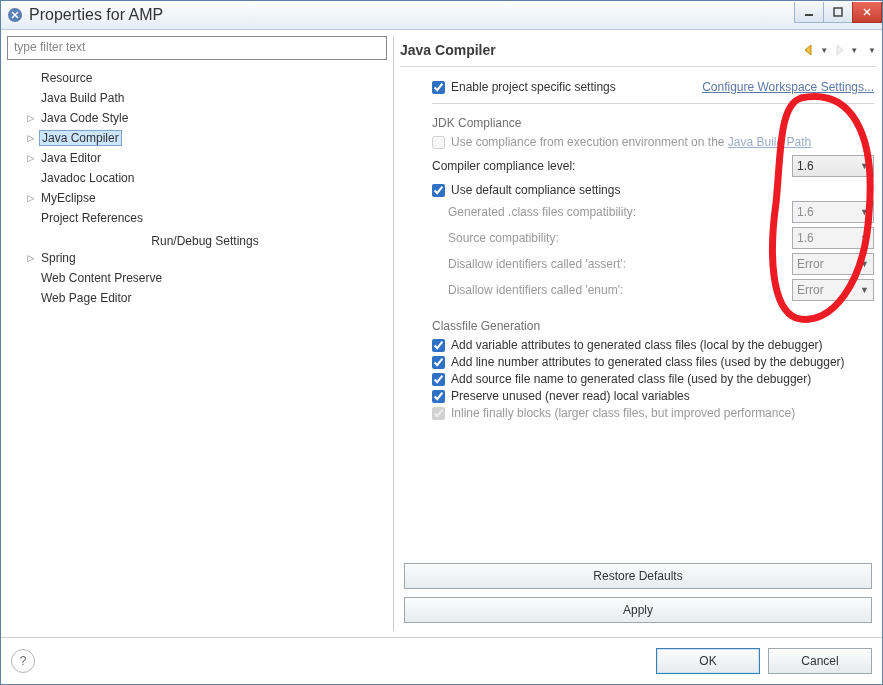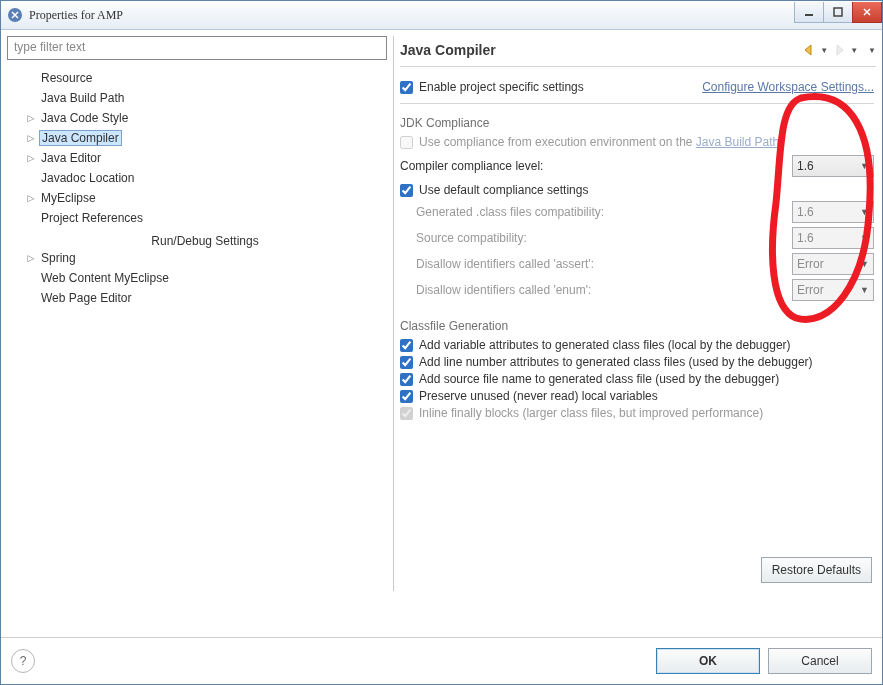--- a/index.html
+++ b/index.html
@@ -1,58 +1,58 @@
 <!DOCTYPE html>
 <html><head>
 <meta charset="utf-8">
 <style>
   html, body { margin:0; padding:0; font-family: "Segoe UI", Tahoma, sans-serif; font-size:12px; color:#333; background:#e9eff5; }
   .window { width:883px; height:685px; box-sizing:border-box; border:1px solid #5e81a6; display:flex; flex-direction:column; background:#fff; position:relative; }
   .titlebar { height:28px; background:linear-gradient(#fdfefe, #e6edf5); display:flex; align-items:center; padding:0 0 0 6px; border-bottom:1px solid #b8c6d9; }
   .titlebar .app-icon { width:16px; height:16px; margin-right:6px; }
-  .titlebar .title { flex:1; color:#333; font-size:12px;font-family:Liberation Serif, serif; }
+  .titlebar .title { flex:1; color:#333; font-size:16px; }
   .win-controls { display:flex; height:20px; margin-top:-6px; }
   .win-btn { width:28px; height:20px; border:1px solid #9fb5cf; border-top:none; background:linear-gradient(#f6f9fc,#dbe5f0); display:flex; align-items:center; justify-content:center; margin-left:-1px; }
   .win-btn.close { background:linear-gradient(#ea6a5a,#c8402f); color:#fff; border-color:#a83324; }
   .win-btn svg { display:block; }
-  .body { flex:1; display:flex; flex-direction:column;gap:40px; }
+  .body { flex:1; display:flex; flex-direction:column; }
   .content { flex:1; display:flex; padding:6px; gap:6px; overflow:hidden; }
   .left-pane { width:380px; display:flex; flex-direction:column; }
   .filter-box { border:1px solid #828790; background:#fff; padding:2px 4px; color:#777; height:18px; }
   .filter-box input { border:none; outline:none; width:100%; font:inherit; color:#333; background:transparent; }
   .filter-box input::placeholder { color:#888; font-style:normal; }
   .tree { flex:1; border:none; padding:4px 2px; overflow:auto; margin-top:4px; }
   .tree-item { display:flex; align-items:center; height:20px; padding-left:16px; white-space:nowrap; cursor:default; }
   .tree-item .twisty { width:12px; height:12px; margin-right:2px; display:inline-flex; align-items:center; justify-content:center; color:#7a7a7a; font-size:9px; }
   .tree-item .label { padding:0 2px; }
   .tree-item.selected .label { border:1px solid #7da2ce; background:#cde6ff; border-radius:0; }
   .right-pane { flex:1; display:flex; flex-direction:column; border-left:1px solid #c9c9c9; padding-left:6px; }
   .header-row { display:flex; align-items:center; height:28px; }
   .header-title { font-size:14px; font-weight:600; color:#3b3b3b; flex:1; }
   .nav-btns { display:flex; gap:4px; align-items:center; }
   .nav-btns span { display:inline-flex; align-items:center; }
-  .settings-area { flex:1; overflow:auto; padding-right:2px; }
+  .settings-area { flex:1; overflow:auto; padding-right:2px;margin-left:32px; }
   .row { display:flex; align-items:center; margin:6px 0; }
   .link { color:#5b78a7; text-decoration:underline; cursor:pointer; }
   .group-title { color:#707070; margin-top:8px; margin-bottom:2px; }
   .group-header { display:flex; align-items:flex-end; }
   .chk { display:flex; align-items:center; gap:6px; margin:3px 0; }
   .chk input[type=checkbox] { margin:0; accent-color:#2f71c4; }
   .chk.disabled, .field.disabled { color:#9a9a9a; }
   .field { display:flex; align-items:center; margin:4px 0 4px 16px; }
   .field .flabel { flex:1; }
   .combo { width:72px; height:20px; border:1px solid #abadb3; background:linear-gradient(#f3f3f3,#e7e7e7); display:flex; align-items:center; padding:0 4px; justify-content:space-between; font-size:12px; }
   .combo.disabled { color:#8d8d8d; background:#f3f3f3; }
   .combo .caret { font-size:9px; color:#5c5c5c; }
-  .footer-sec { display:flex; justify-content:flex-end; gap:8px; padding:8px 4px; border-top:none; }
+  .footer-sec { display:flex; justify-content:flex-end; gap:8px; padding:8px 4px; border-top:none;flex-direction:column; }
   .footer-main { height:46px; border-top:1px solid #d0d0d0; display:flex; align-items:center; padding:0 10px; }
   .help-circle { width:22px; height:22px; border:1px solid #b6b6b6; border-radius:50%; display:flex; align-items:center; justify-content:center; color:#6c6c6c; }
   .spacer { flex:1; }
   .btn { min-width:82px; height:24px; border:1px solid #9fa7ae; background:linear-gradient(#fcfcfc,#e7ecef); display:flex; align-items:center; justify-content:center; padding:0 10px; }
-  .btn.primary { border:1px solid #3c7fb1; box-shadow:0 0 0 1px #c8e1f5 inset;font-weight:bold; }
+  .btn.primary { border:1px solid #3c7fb1; box-shadow:0 0 0 1px #c8e1f5 inset; }
   .annot { position:absolute; pointer-events:none; }
 </style>
 </head>
 <body>
 
 <div class="window">
 
   <div class="titlebar">
     <span class="app-icon">
       <svg width="16" height="16" viewBox="0 0 16 16">
@@ -124,21 +124,21 @@
             <div class="tree-item" style="padding-left: 16px; flex-direction: column;">
               <span class="twisty"></span>
               <span class="label">Run/Debug Settings</span>
             </div>
             <div class="tree-item" style="padding-left: 16px;">
               <span class="twisty">▷</span>
               <span class="label">Spring</span>
             </div>
             <div class="tree-item" style="padding-left: 16px;">
               <span class="twisty"></span>
-              <span class="label">Web Content MyEclipse</span>
+              <span class="label">Web Content Preserve</span>
             </div>
             <div class="tree-item" style="padding-left: 16px;">
               <span class="twisty"></span>
               <span class="label">Web Page Editor</span>
             </div>
           </div>
       </div>
 
       <div class="right-pane">
         <div class="header-row">
@@ -247,20 +247,23 @@
           <label class="chk disabled">
               <input type="checkbox" checked="" disabled="" style="">
               <span>Inline finally blocks (larger class files, but improved performance)</span>
             </label>
         </div>
 
         <div class="footer-sec">
           <div class="btn">
               <span>Restore Defaults</span>
             </div>
+          <div class="btn">
+              <span>Apply</span>
+            </div>
         </div>
       </div>
 
     </div>
 
     <div class="footer-main">
       <div class="help-circle">?</div>
       <div class="spacer"></div>
       <div class="btn primary" style="margin-right:8px;">
           <span>OK</span>

